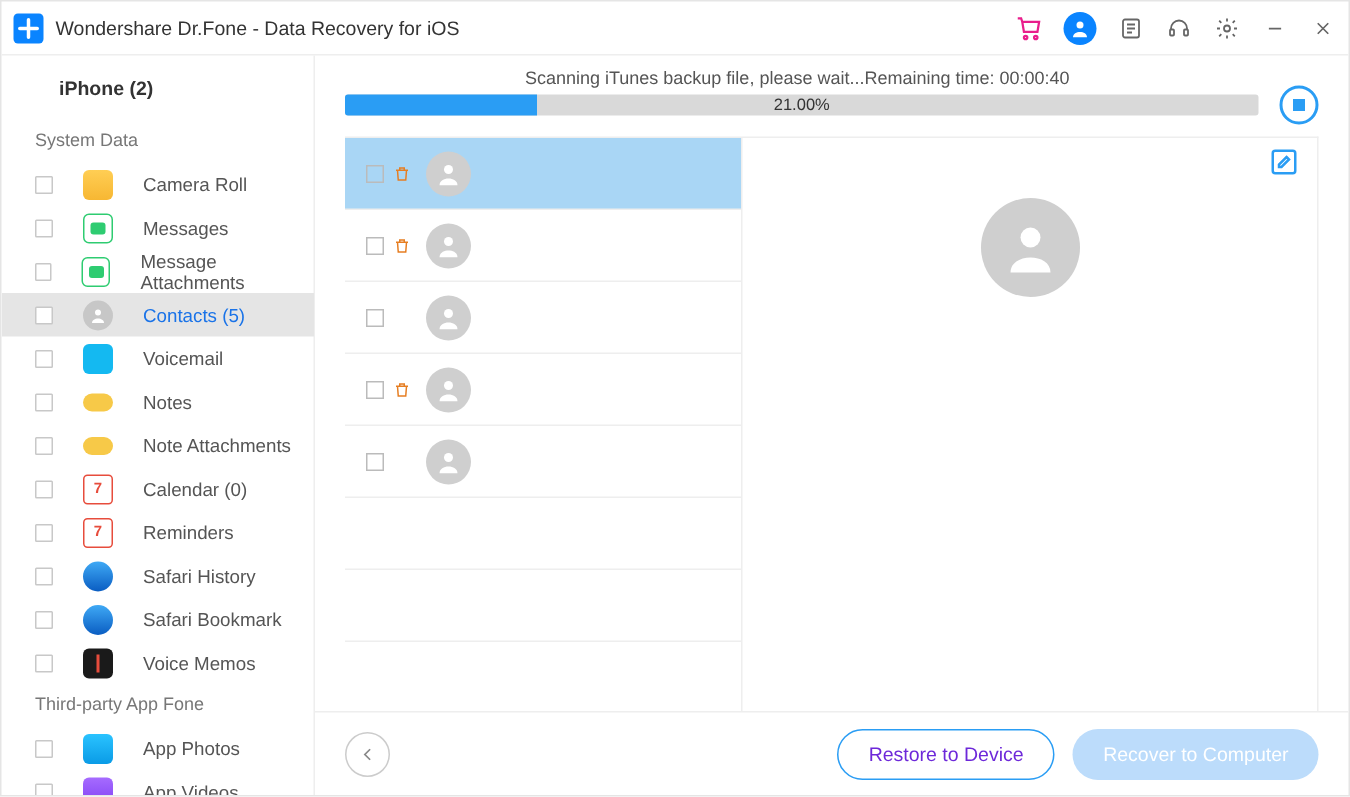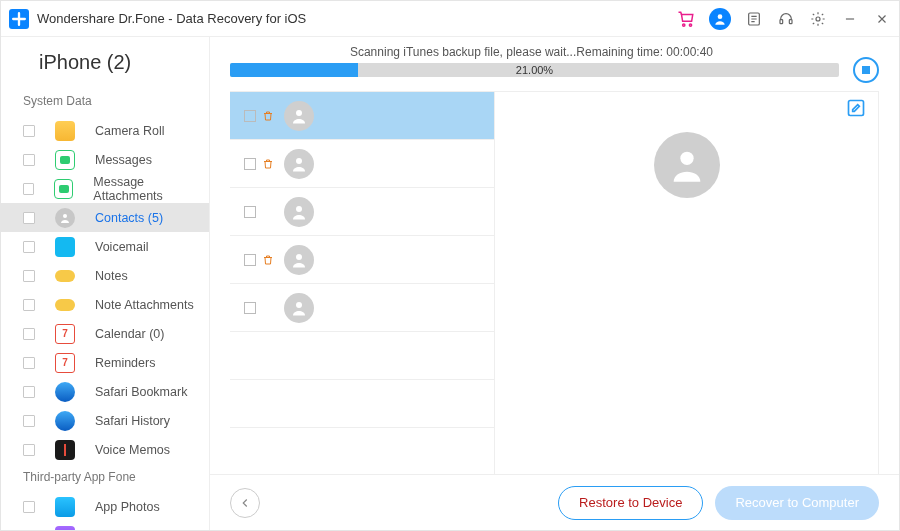--- a/index.html
+++ b/index.html
@@ -9,21 +9,21 @@
 .logo-box { width: 20px; height: 20px; background: #0a84ff; border-radius: 3px; display: flex; align-items: center; justify-content: center; margin-right: 8px; }
 .logo-box svg { width: 14px; height: 14px; }
 .app-title { font-size: 13px; color: #333; flex: 1; }
 .titlebar-icons { display: flex; gap: 14px; align-items: center; }
 .tb-icon { width: 18px; height: 18px; display: flex; align-items: center; justify-content: center; cursor: pointer; }
 .avatar-circle { width: 22px; height: 22px; border-radius: 50%; background: #0a84ff; display: flex; align-items: center; justify-content: center; }
 
 .main { display: flex; height: calc(100% - 36px); }
 
 .sidebar { width: 209px; border-right: 1px solid #eee; overflow-y: auto; padding-bottom: 10px; }
-.device-label { font-size: 20px; font-weight: 400; color: #333; padding: 14px 0 14px 38px; }
+.device-label { font-size: 13px; font-weight: 700; color: #333; padding: 14px 0 14px 38px; }
 .section-title { font-size: 12px; color: #777; padding: 6px 0 8px 22px; }
 .side-item { height: 29px; display: flex; align-items: center; padding-left: 22px; gap: 20px; cursor: pointer; font-size: 12.5px; color: #555; position: relative; }
 .side-item.selected { background: #e5e5e5; color: #1a73e8; }
 .side-check { width: 12px; height: 12px; border: 1px solid #c8c8c8; border-radius: 1px; background: #fff; }
 .side-icon { width: 20px; height: 20px; border-radius: 4px; display: flex; align-items: center; justify-content: center; font-size: 11px; color: #fff; }
 .i-camera { background: linear-gradient(#ffce54,#f7b733); }
 .i-msg { background: #fff; border: 1.5px solid #2ecc71; }
 .i-msg::after { content:""; width: 10px; height: 8px; border-radius: 2px; background: #2ecc71; }
 .i-contacts { width: 20px; height: 20px; border-radius: 50%; background: #c7c7c7; display: flex; align-items:center; justify-content:center; }
 .i-voicemail { background: #14b9f1; border-radius:4px; }
@@ -53,21 +53,21 @@
 .del-icon { width: 12px; height: 12px; }
 .avatar-sm { width: 30px; height: 30px; border-radius: 50%; background: #cfcfcf; display:flex; align-items:center; justify-content:center; margin-left: 4px; }
 .detail-pane { flex:1; position: relative; }
 .avatar-lg { width: 66px; height: 66px; border-radius: 50%; background: #cfcfcf; position:absolute; left:50%; top:40px; transform:translateX(-50%); display:flex; align-items:center; justify-content:center; }
 .edit-icon { position:absolute; right: 12px; top: 6px; width: 20px; height: 20px; cursor:pointer; }
 
 .footer { height: 56px; border-top: 1px solid #eee; display:flex; align-items:center; padding: 0 20px; gap: 12px; }
 .back-btn { width: 30px; height: 30px; border: 1px solid #ccc; border-radius: 50%; display:flex; align-items:center; justify-content:center; cursor:pointer; }
 .spacer { flex:1; }
 .btn { height: 34px; padding: 0 20px; border-radius: 17px; font-size: 13px; display:flex; align-items:center; cursor:pointer; }
-.btn-outline { border: 1px solid #2a9df4; color: #b91c1c; background:#fff; }
+.btn-outline { border: 1px solid #2a9df4; color: #6d28d9; background:#fff; }
 .btn-primary { background: #bcdcfb; color: #fff; border:none; cursor:default; }
 
 svg.person { fill:#fff; }
 </style>
 </head>
 <body>
 
 <div class="titlebar">
   <div class="logo-box">
     <svg viewBox="0 0 24 24" fill="#fff">
@@ -174,26 +174,26 @@
       <span>Calendar (0)</span>
     </div>
     <div class="side-item">
       <div class="side-check"></div>
       <div class="side-icon i-cal">7</div>
       <span>Reminders</span>
     </div>
     <div class="side-item">
       <div class="side-check"></div>
       <div class="side-icon i-safari"></div>
+      <span>Safari History</span>
+    </div>
+    <div class="side-item">
+      <div class="side-check"></div>
+      <div class="side-icon i-safari"></div>
       <span>Safari Bookmark</span>
-    </div>
-    <div class="side-item">
-      <div class="side-check"></div>
-      <div class="side-icon i-safari"></div>
-      <span>Safari History</span>
     </div>
     <div class="side-item">
       <div class="side-check"></div>
       <div class="side-icon i-voice"></div>
       <span>Voice Memos</span>
     </div>
 
     <div class="section-title">Third-party App Fone</div>
     <div class="side-item">
       <div class="side-check"></div>

